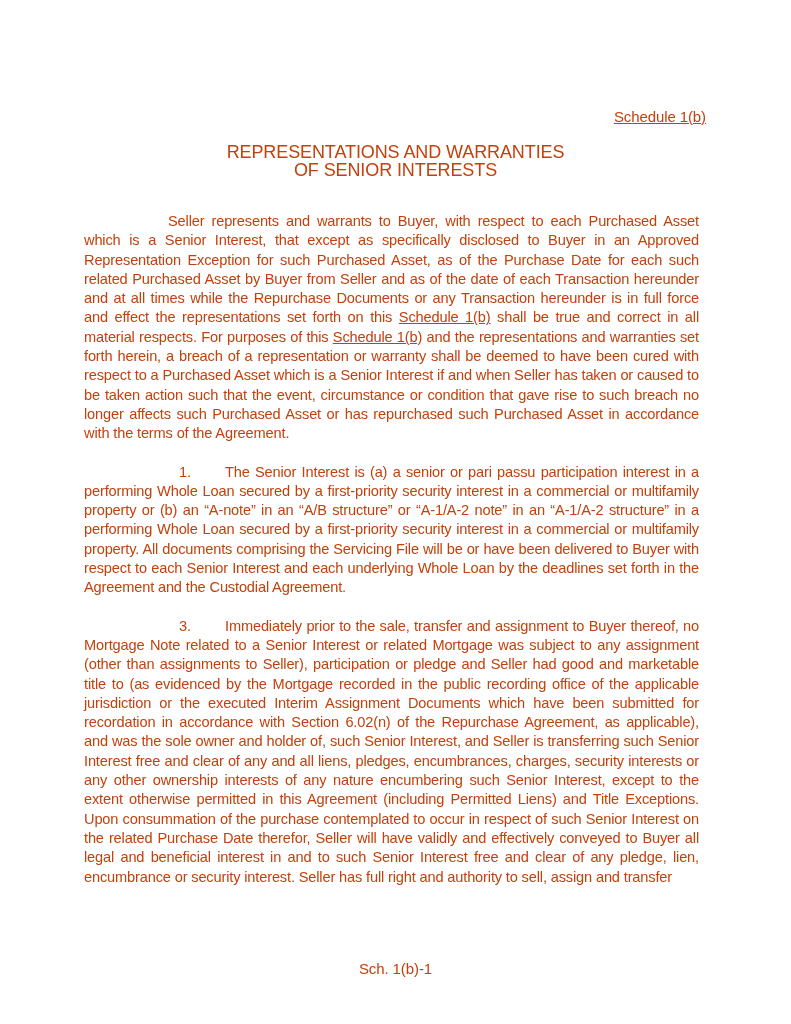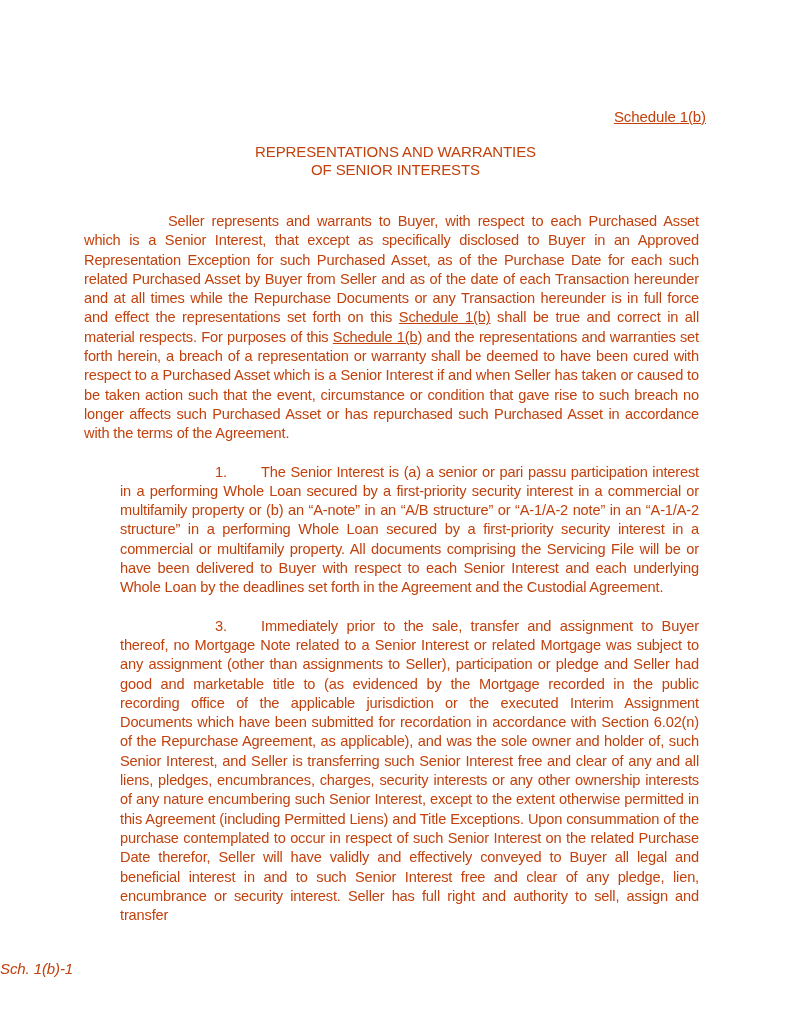--- a/index.html
+++ b/index.html
@@ -23,58 +23,57 @@
     font-size: 15px;
     text-decoration: underline;
     letter-spacing: -0.1px;
   }
   .title-block {
     position: absolute;
     top: 143px;
     left: 88px;
     width: 615px;
     text-align: center;
-    font-size: 15px;
+    font-size: 18px;
     line-height: 18px;
     letter-spacing: -0.1px;
   }
   .doc-body {
     position: absolute;
     top: 212px;
     left: 84px;
     width: 615px;
     font-size: 14.6px;
     line-height: 19.3px;
     text-align: justify;
     letter-spacing: -0.15px;
   }
   p.para {
     margin: 0 0 19px 0;
     text-indent: 84px;
   }
   p.para.numbered {
     text-indent: 95px;
-    margin-left: 36px;
   }
   .pnum {
     display: inline-block;
     width: 46px;
     text-indent: 0;
   }
   .u {
     text-decoration: underline;
   }
   .footer {
     position: absolute;
     top: 960px;
     left: 0;
     width: 100%;
+    text-align: center;
     font-size: 15px;
     letter-spacing: -0.1px;
-    font-style: italic;
   }
 </style>
 </head>
 <body>
 
 <div class="page">
   <div class="header-label">Schedule 1(b)</div>
 
   <div class="title-block">
     <div>REPRESENTATIONS AND WARRANTIES</div>

